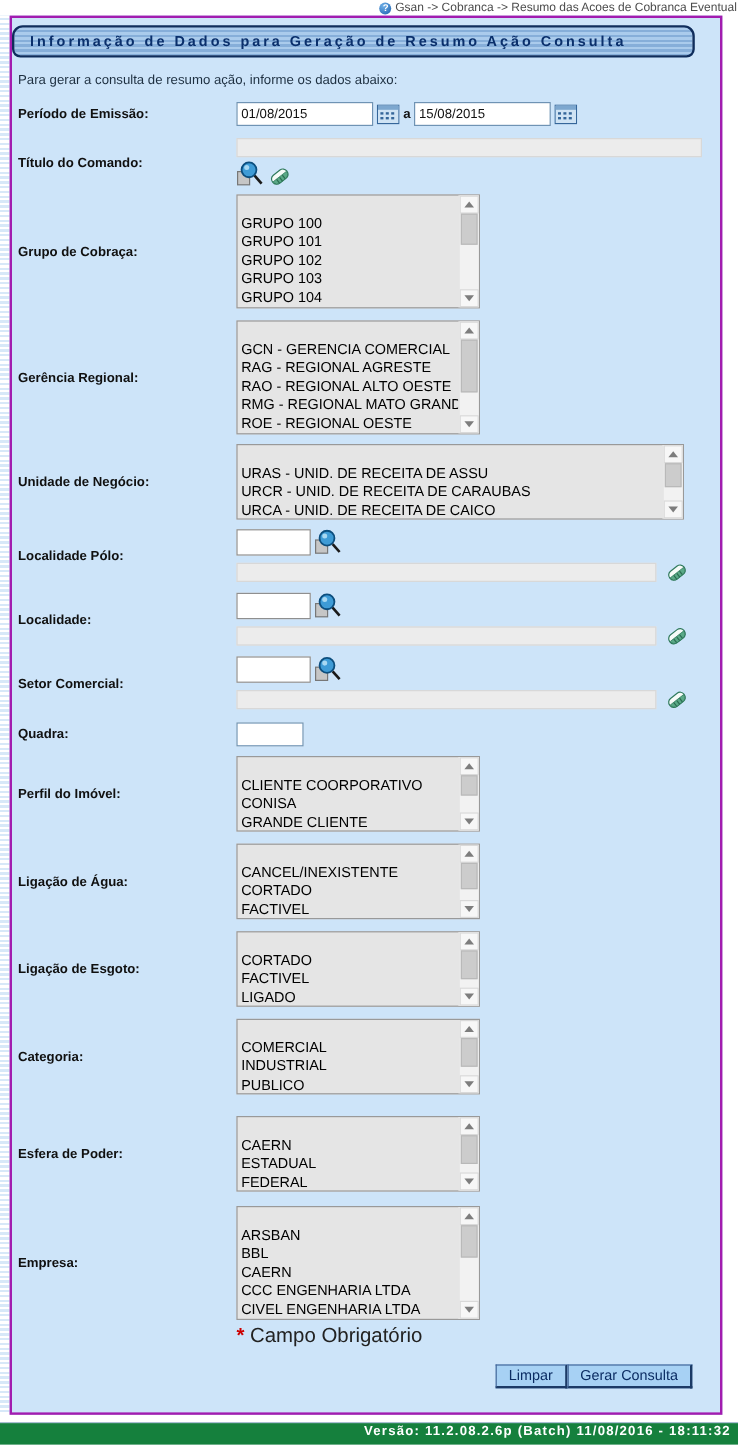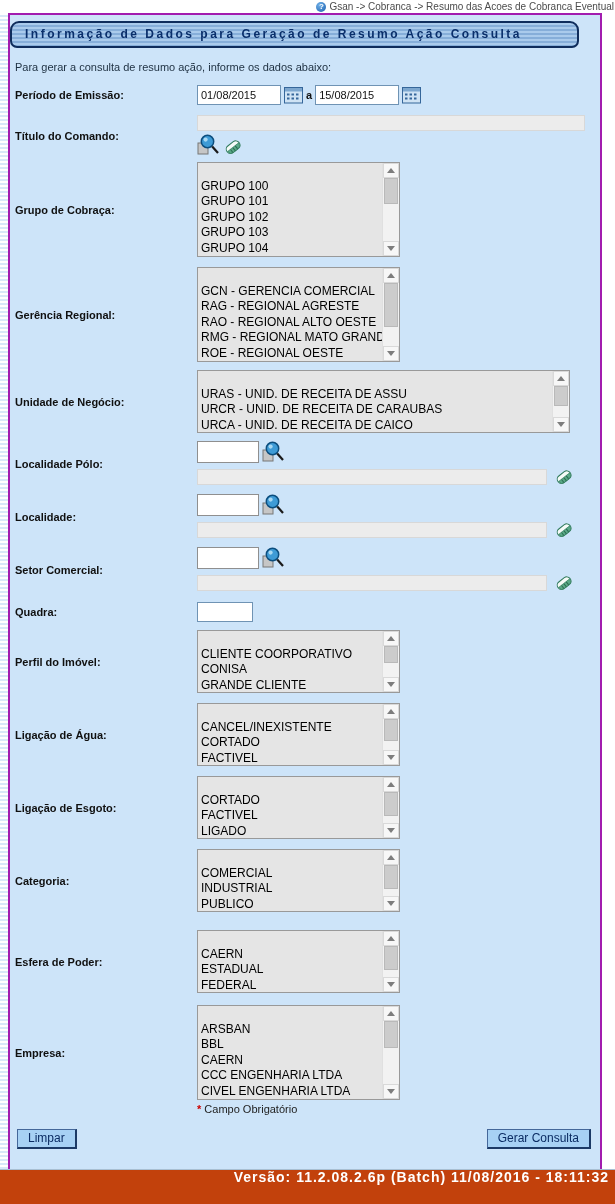--- a/index.html
+++ b/index.html
@@ -34,21 +34,21 @@
 
   .intro { margin:13px 0 0 5px; font-size:11px; color:#1d2f40; }
 
   .row { display:flex; margin-left:5px; }
   .row.vcenter { align-items:center; }
   .flabel { width:182px; min-width:182px; font-size:11px; font-weight:bold; color:#101010; }
 
   
   .tinput { height:20px; border:1px solid #6f93b4; background:#fff;
     font-family:inherit; font-size:11px; color:#111; padding:1px 3px; }
-  .date-input { width:84px; }
+  .date-input { width:114px; }
   .code-input { width:62px; height:22px; border-color:#8f8f8f; }
   .quadra-input { width:56px; }
   .sep { font-size:11px; font-weight:bold; color:#111; margin:0 3px; }
 
   .readonly-bar { background:#ececec; border:1px solid #d8d8d8; height:16px; }
   .bar-wide { width:388px; }
   .bar-mid { width:350px; }
 
   .icon-btn { background:none; border:none; padding:0; margin:0; cursor:pointer; line-height:0; }
   .cal-btn { margin-left:3px; }
@@ -72,31 +72,31 @@
   .sb-btn { height:15px; min-height:15px; background:#f7f7f7; border:1px solid #d9d9d9;
     display:flex; align-items:center; justify-content:center; }
   .arr-up { width:0; height:0; border-left:4px solid transparent;
     border-right:4px solid transparent; border-bottom:5px solid #7d7d7d; }
   .arr-down { width:0; height:0; border-left:4px solid transparent;
     border-right:4px solid transparent; border-top:5px solid #7d7d7d; }
   .sb-track { flex:1; position:relative; }
   .sb-thumb { position:absolute; top:0; left:1px; right:1px;
     background:#cccccc; border:1px solid #b9b9b9; }
 
-  .footnote { margin:3px 0 0 187px; font-size:11px; color:#222; }
+  .footnote { margin:3px 0 0 187px; font-size:17px; color:#222; }
   .req-star { color:#cc0000; font-weight:bold; }
 
-  .btn-row { display:flex; justify-content:space-between; margin:14px 9px 0 7px; }
+  .btn-row { display:flex; justify-content:flex-end; margin:14px 23px 0 7px; }
   .btn { font-family:inherit; font-size:12px; color:#0b2c63; background:#a7d1f4;
     border:1px solid #44679a; border-right:2px solid #1c3a66; border-bottom:2px solid #1c3a66;
     height:20px; padding:1px 10px 2px; cursor:pointer; }
 
-  .footer { position:absolute; left:0; bottom:0; width:615px; height:35px;
-    background:#c2410c; border-top:1px solid #a8bfd2; color:#ffffff;
-    font-size:14px; font-weight:bold; letter-spacing:1px;
+  .footer { position:absolute; left:0; bottom:0; width:615px; height:19px;
+    background:#15803d; border-top:1px solid #a8bfd2; color:#ffffff;
+    font-size:11px; font-weight:bold; letter-spacing:1px;
     text-align:right; line-height:15px; padding-right:6px; }
 
   
   .mt12{margin-top:12px}.mt10{margin-top:10px}.mt8{margin-top:8px}
   .mt6{margin-top:6px}.mt18{margin-top:18px}
 </style>
 </head>
 <body>
 
 <svg width="0" height="0" style="position:absolute">

